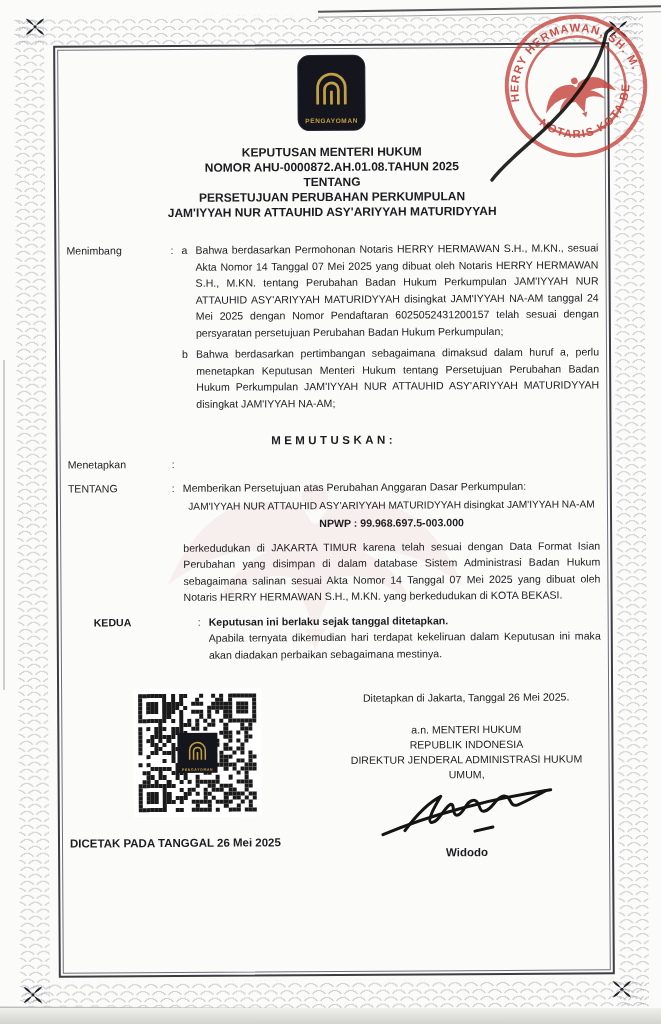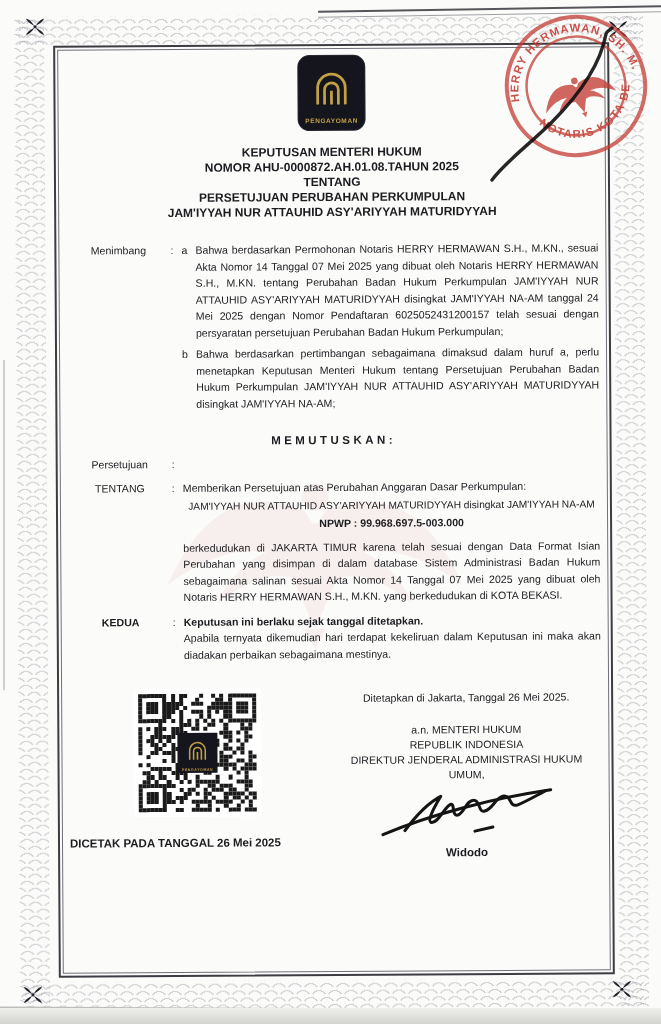--- a/index.html
+++ b/index.html
@@ -32,22 +32,22 @@
   .content{position:absolute;left:56px;top:44px;width:556px;box-sizing:border-box;
            padding:12px 12px 0 12px;font-size:10.6px;line-height:1.56;}
   .logo-wrap{text-align:center;margin-top:0;}
   .logo{display:inline-block;width:66px;height:74px;background:#15151d;border-radius:11px;
         text-align:center;padding-top:0;box-shadow:0 0 0 1px #2a2a33;}
   .logo svg{width:46px;height:46px;margin-top:8px;}
   .logo-caption{display:block;color:#c2a045;font-size:6.5px;letter-spacing:.6px;font-weight:bold;margin-top:1px;}
   .title-block{text-align:center;margin-top:15px;font-weight:bold;font-size:12px;line-height:15px;}
   .section{margin-top:21px;}
   .row{display:flex;align-items:flex-start;}
-  .lbl{width:104px;flex:none;text-align:center;}
-  .lbl.bold{font-weight:bold;}
+  .lbl{width:104px;flex:none;}
+  .lbl.bold{font-weight:bold;margin-left:25px;}
   .colon{width:11px;flex:none;}
   .rbody{flex:1;text-align:justify;}
   .cons-item{display:flex;margin-bottom:5px;}
   .cons-letter{width:14px;flex:none;}
   .cons-text{flex:1;text-align:justify;}
   .memutuskan{text-align:center;font-weight:bold;font-size:11.5px;letter-spacing:.30em;margin-top:16px;}
   .menetapkan-row{margin-top:5px;}
   .kesatu-row{margin-top:7px;}
   .entity-line{text-align:center;white-space:nowrap;font-size:10.2px;margin-top:3px;}
   .npwp-line{text-align:center;font-weight:bold;margin-top:1px;}
@@ -176,21 +176,21 @@
           <div class="cons-item">
             <div class="cons-letter">b</div>
             <div class="cons-text">Bahwa berdasarkan pertimbangan sebagaimana dimaksud dalam huruf a, perlu menetapkan Keputusan Menteri Hukum tentang Persetujuan Perubahan Badan Hukum Perkumpulan JAM'IYYAH NUR ATTAUHID ASY'ARIYYAH MATURIDYYAH disingkat JAM'IYYAH NA-AM;</div>
           </div>
         </div>
       </div>
 
       <div class="memutuskan">MEMUTUSKAN:</div>
 
       <div class="row menetapkan-row">
-        <div class="lbl">Persetujuan</div>
+        <div class="lbl">Menetapkan</div>
         <div class="colon">:</div>
         <div class="rbody"></div>
       </div>
 
       <div class="row kesatu-row">
         <div class="lbl">TENTANG</div>
         <div class="colon">:</div>
         <div class="rbody">
           <div>Memberikan Persetujuan atas Perubahan Anggaran Dasar Perkumpulan:</div>
           <div class="entity-line">JAM'IYYAH NUR ATTAUHID ASY'ARIYYAH MATURIDYYAH disingkat JAM'IYYAH NA-AM</div>

